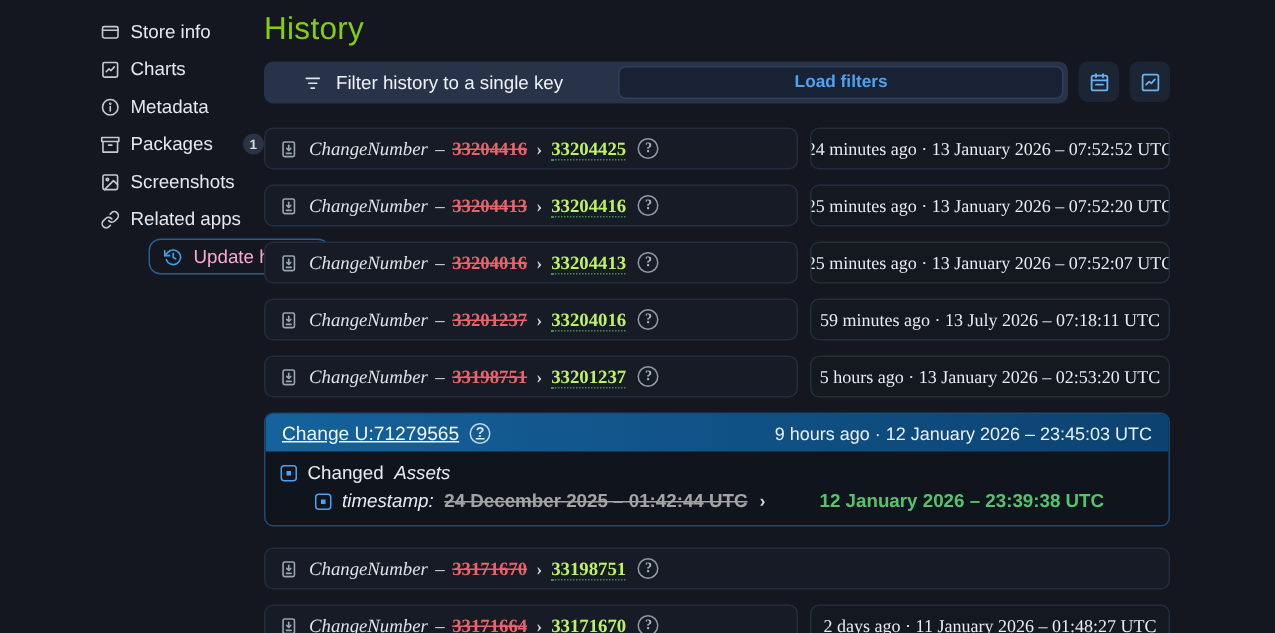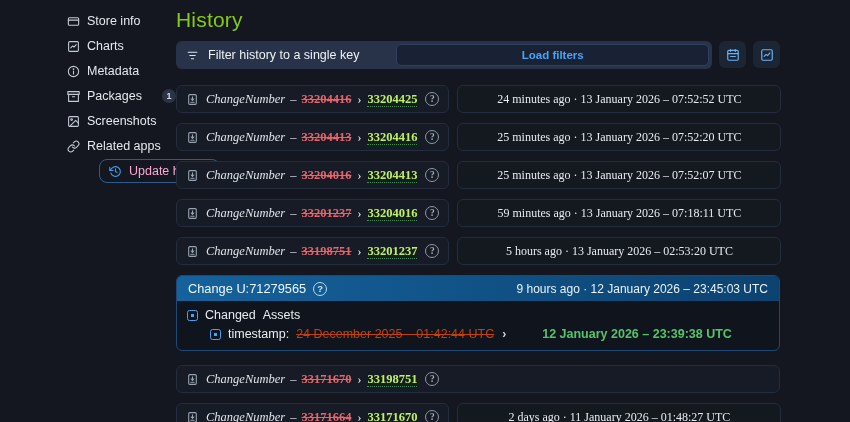--- a/index.html
+++ b/index.html
@@ -27,21 +27,21 @@
     margin-left:13px; background:#2b3345; color:#d6dbe3;
     font-size:9px; font-weight:700; min-width:14px; height:14px; padding:0 3px;
     border-radius:8px; display:inline-flex; align-items:center; justify-content:center;
   }
 
   
   .main { width:604px; flex:none; padding-top:4px; }
   h1.page-title { margin:4px 0 9px; font-size:21px; font-weight:500; color:#84cc16; letter-spacing:.2px; }
 
   .toolbar { display:flex; gap:7px; height:28px; margin-bottom:16px; }
-  .filterbar { flex:1; display:flex; align-items:center; gap:9px; background:#28334a; border-radius:6px; padding:0 3px 0 10px; }
+  .filterbar { flex:1; display:flex; align-items:center; gap:9px; background:#28334a; border-radius:6px; padding:0 3px 0 26px; }
   .filterbar .ficon { display:inline-flex; color:#dfe5ec; }
   .filterbar svg { width:13px; height:13px; }
   .flabel { font-size:12.5px; color:#eef1f5; white-space:nowrap; }
   .load-btn {
     flex:1; height:22px; background:#192235; border:1px solid #2f3f5e; border-radius:5px;
     color:#4aa3f4; font-weight:700; font-size:11.5px; font-family:inherit; cursor:pointer;margin-left:28px;
   }
   .icon-btn {
     width:27px; height:27px; flex:none; background:#1c2533; border:none; border-radius:6px;
     display:flex; align-items:center; justify-content:center; cursor:pointer; color:#6cb2f2; padding:0;
@@ -61,44 +61,44 @@
   .cdash { font-style:italic; color:#dfe4ea; }
   .old { color:#e8636c; font-weight:700; text-decoration:line-through; }
   .chev { color:#cfd5dc; font-weight:700; margin:0 1px; font-size:12px; }
   .new { color:#bef264; font-weight:700; border-bottom:1px dotted #3e8e51; cursor:pointer; line-height:14px; }
   .qicon {
     width:14px; height:14px; flex:none; border:1px solid #8e99a5; border-radius:50%;
     color:#aab3bd; font-size:9.5px; font-weight:700;
     display:inline-flex; align-items:center; justify-content:center; margin-left:3px; cursor:pointer;
   }
   .row-time {
-    width:324px; flex:none; border:1px solid #232d3e; border-radius:6px; background:#14181f;
+    width:240px; flex:none; border:1px solid #232d3e; border-radius:6px; background:#14181f;
     display:flex; align-items:center; justify-content:center;
     font-size:12px; color:#e8ecf1; white-space:nowrap; overflow:hidden;
   }
 
   
   .change-section { border:1px solid #1b4a78; border-radius:6px; margin:8px 0 14px; overflow:hidden; background:#10151d; }
   .cs-header {
     height:25px; display:flex; align-items:center; justify-content:space-between; padding:0 11px;
     background:linear-gradient(90deg,#15629c,#0c4270); font-size:12.8px; color:#f0f5fa; white-space:nowrap;
   }
-  .cs-title { display:flex; align-items:center; gap:6px; }
+  .cs-title { display:flex; align-items:center; gap:6px;text-decoration:underline; }
   .cs-header .qicon { border-color:#bcd7ee; color:#cfe2f3; margin-left:1px; }
   .cs-time { font-size:12px; color:#e9f1f8;text-align:right; }
   .cs-body { padding:7px 10px 9px; font-size:12.5px; white-space:nowrap; }
   .cs-line1 { display:flex; align-items:center; gap:7px; margin-bottom:5px; }
   .cs-line2 { display:flex; align-items:center; gap:7px; margin-left:23px; }
   .toggle {
     width:11px; height:11px; flex:none; border:1px solid #4aa2f5; border-radius:2.5px;
     display:inline-flex; align-items:center; justify-content:center; cursor:pointer;
   }
   .toggle::after { content:""; width:3px; height:3px; background:#4aa2f5; display:block; }
-  .em { }
-  .cs-old { color:#c2410c; font-weight:400; text-decoration:line-through; }
+  .em { font-style:italic; }
+  .cs-old { color:#a3a3a3; font-weight:700; text-decoration:line-through; }
   .cs-new { color:#55c36b; font-weight:700;margin-left:28px; }
 </style>
 </head>
 <body>
 
 <div class="app">
 
   <nav class="sidebar">
     <a class="side-item">
       <span class="sicon">
@@ -276,21 +276,21 @@
               <line x1="9" y1="17" x2="15" y2="17"></line>
             </svg>
           </span>
         <span class="ckey">ChangeNumber</span>
         <span class="cdash">–</span>
         <span class="old">33201237</span>
         <span class="chev">›</span>
         <span class="new">33204016</span>
         <span class="qicon">?</span>
       </div>
-      <div class="row-time">59 minutes ago · 13 January 2026 – 07:18:11 UTC</div>
+      <div class="row-time">59 minutes ago · 13 July 2026 – 07:18:11 UTC</div>
     </div>
 
     <div class="row">
       <div class="row-main">
         <span class="difficon">
             <svg viewBox="0 0 24 24" fill="none" stroke="currentColor" stroke-width="2" stroke-linecap="round" stroke-linejoin="round">
               <rect x="5" y="3" width="14" height="18" rx="2"></rect>
               <line x1="12" y1="7" x2="12" y2="13"></line>
               <polyline points="9.5 11 12 13.5 14.5 11"></polyline>
               <line x1="9" y1="17" x2="15" y2="17"></line>

